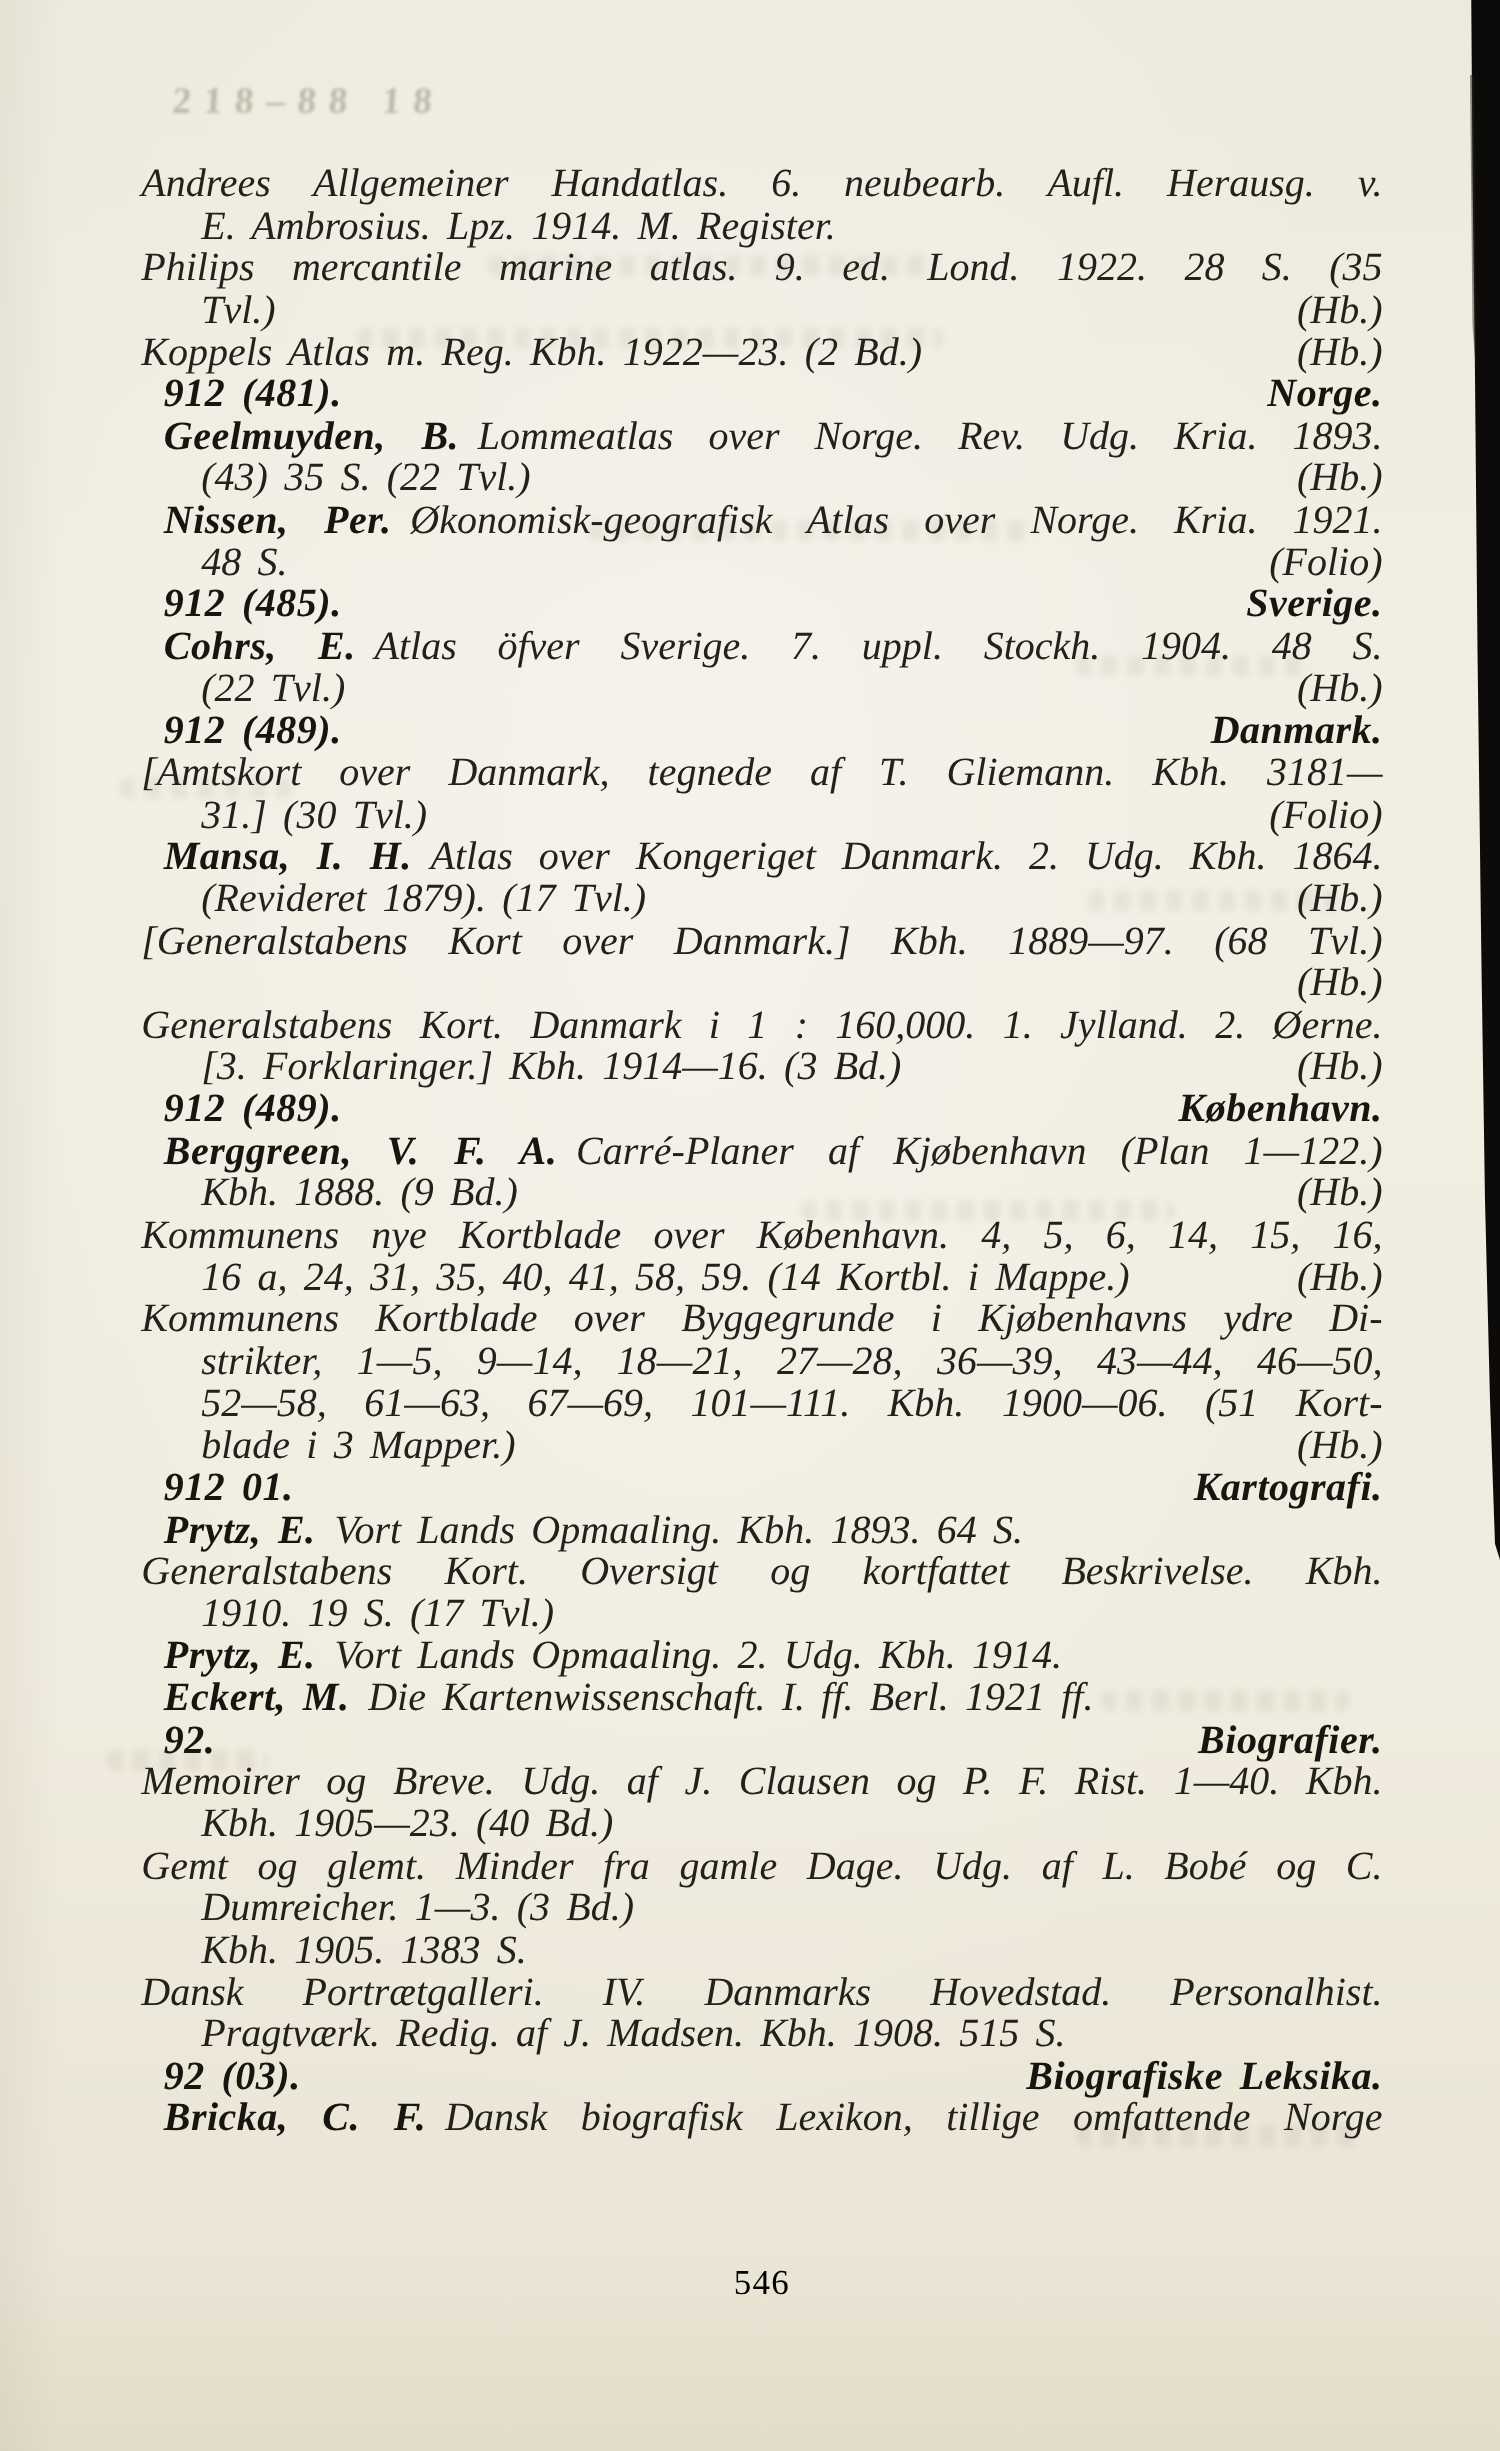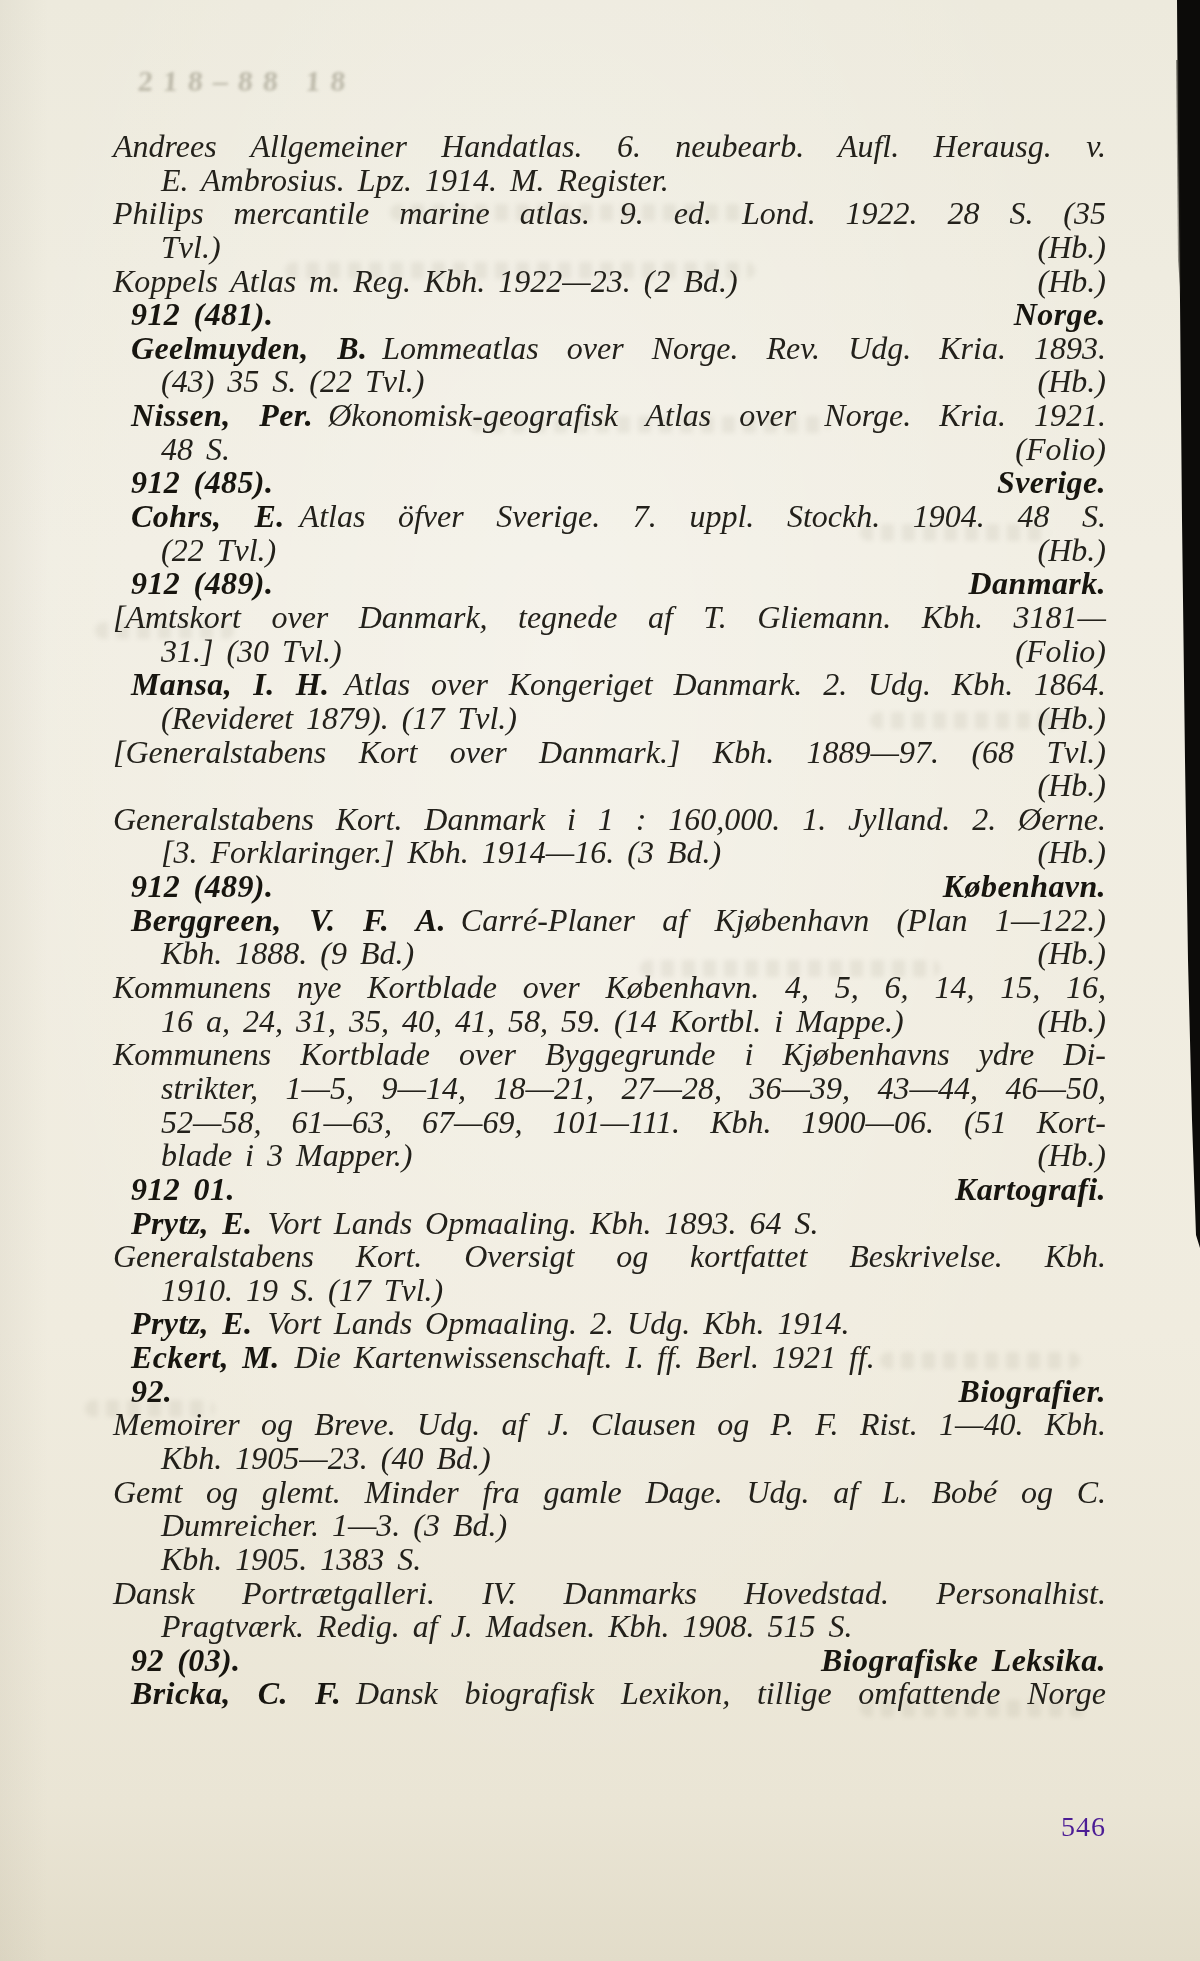--- a/index.html
+++ b/index.html
@@ -37,21 +37,21 @@
     font-style:italic;
   }
   .line.indent{padding-left:48px;}
   .line.just{text-align:justify;text-align-last:justify;text-justify:inter-word;}
   .line.flexline{display:flex;justify-content:space-between;align-items:baseline;}
   .b{font-weight:700;letter-spacing:0.4px;color:#17150f;margin-left:18px;}
   .b.mr{margin-right:15px;}
   .rt{white-space:nowrap;}
   #pagenum{
     position:absolute;left:113px;top:1810px;width:993px;
-    text-align:right;font-size:28px;line-height:33px;color:#4c1d95;
+    text-align:center;font-size:28px;line-height:33px;color:#000000;
     letter-spacing:1px;
   }
 </style>
 </head>
 <body>
 
 <div class="paper"></div>
 
 <div class="smudge" style="left:390px;top:204px;width:360px"></div>
 <div class="smudge" style="left:285px;top:262px;width:470px"></div>

